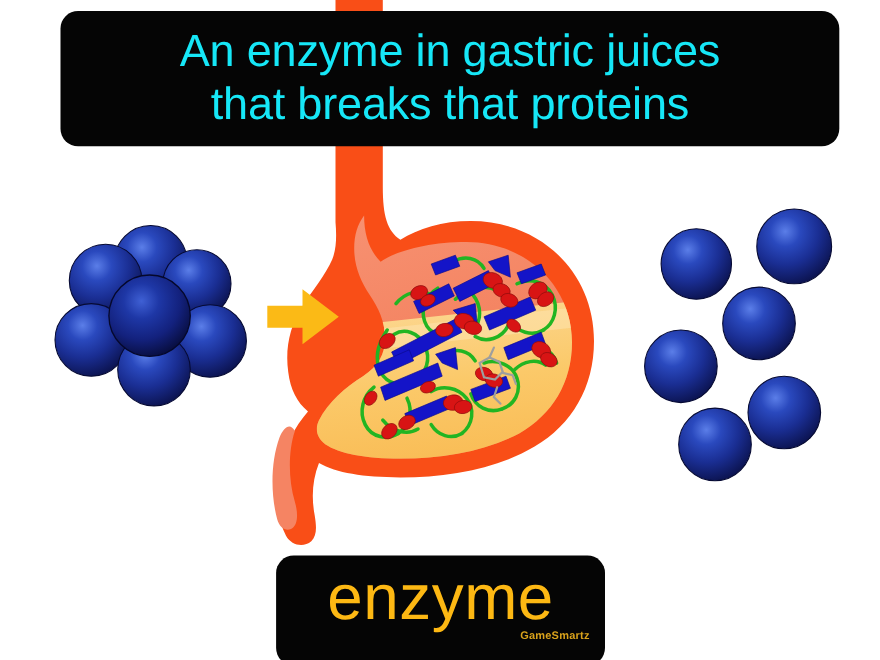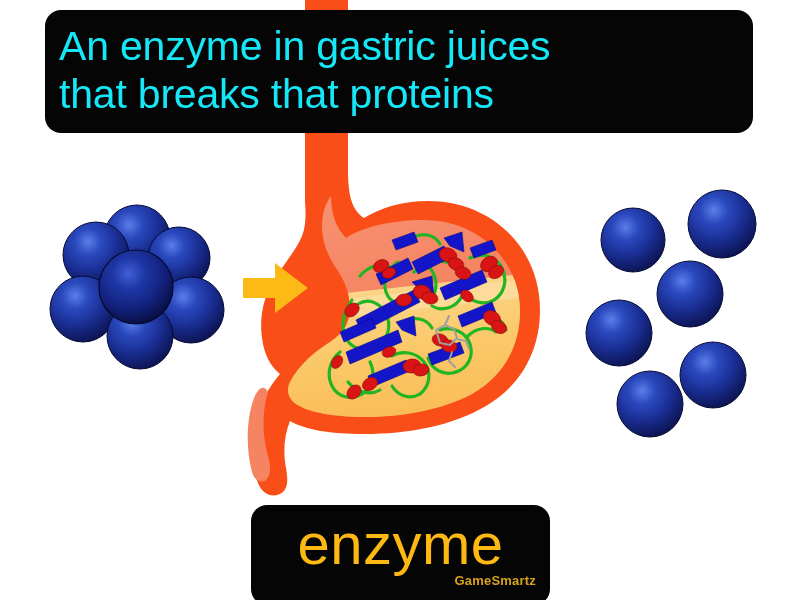--- a/index.html
+++ b/index.html
@@ -24,29 +24,29 @@
     position: absolute;
     left: 0;
     top: 0;
     width: 800px;
     height: 600px;
   }
 
   
   #definition-banner {
     position: absolute;
-    left: 45px;
+    left: 55px;
     top: 10px;
     width: 708px;
     height: 123px;
     background: #050505;
     border-radius: 16px;
     display: flex;
     flex-direction: column;
-    align-items: flex-start;
+    align-items: center;
     justify-content: center;
     box-sizing: border-box;
     padding: 2px 14px 6px 14px;
     z-index: 20;
   }
   .definition-line {
     color: #16E7F7;
     font-family: "Liberation Sans", sans-serif;
     font-size: 41px;
     line-height: 48px;
@@ -79,21 +79,21 @@
     line-height: 62px;
     font-weight: 400;
     letter-spacing: 0.5px;
   }
   #watermark {
     position: absolute;
     right: 14px;
     top: 68px;
     color: #D9A21B;
     font-family: "Liberation Sans", sans-serif;
-    font-size: 13px;
+    font-size: 10px;
     font-weight: bold;
     letter-spacing: 0.2px;
   }
 </style>
 </head>
 <body>
 
 <div id="card">
 
   <svg id="illustration" viewBox="0 0 800 600" width="800" height="600">

